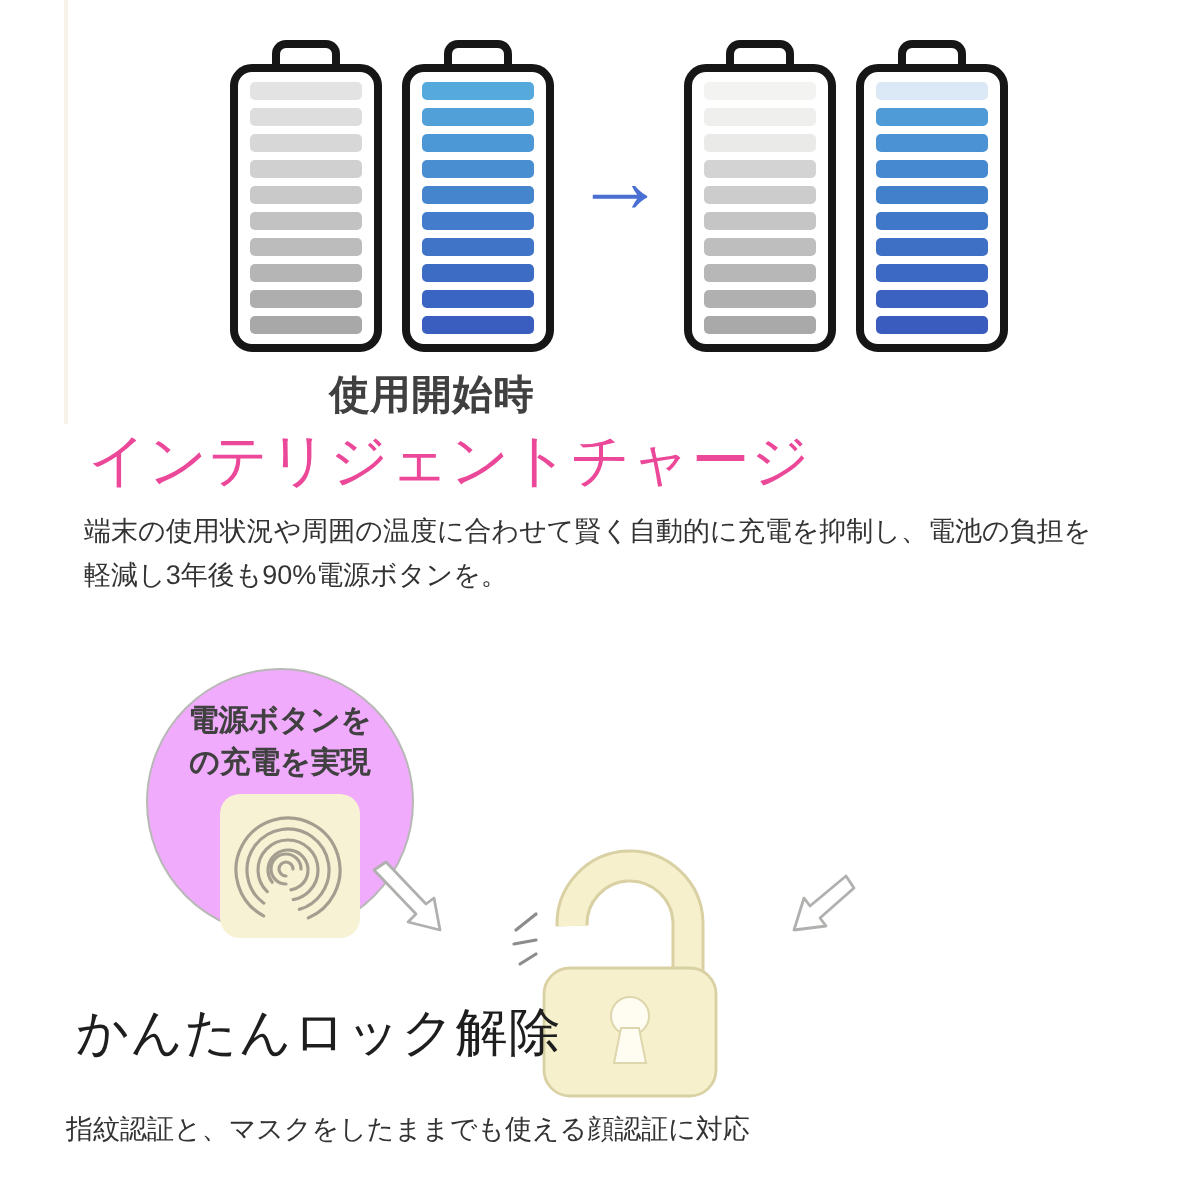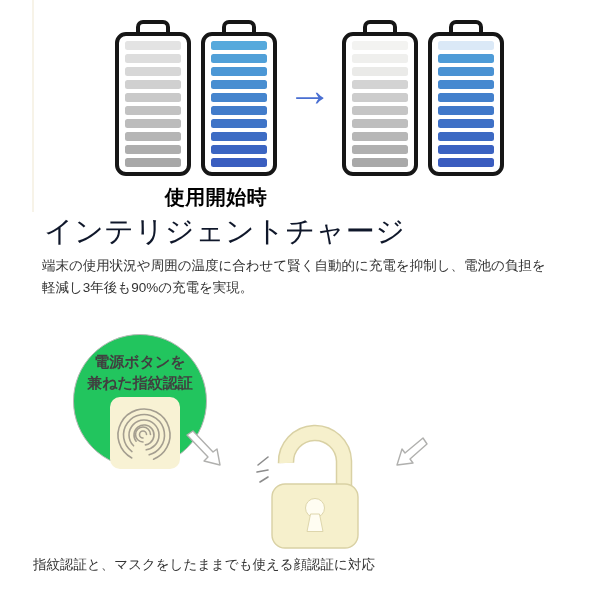--- a/index.html
+++ b/index.html
@@ -13,31 +13,31 @@
 
   
   .bat-group{top:20px;width:162px;}
   .battery-row{display:flex;gap:10px;}
   .battery{width:76px;}
   .battery .tip{width:34px;height:15px;margin:0 auto -3px auto;background:#fff;
     border:4px solid #161616;border-bottom:none;border-radius:7px 7px 0 0;box-sizing:border-box;}
   .battery .case{width:76px;height:144px;background:#fff;border:4px solid #161616;border-radius:11px;
     box-sizing:border-box;display:flex;flex-direction:column;justify-content:space-between;padding:5px 6px;}
   .battery .bar{height:8.5px;border-radius:2.5px;}
-  .bat-label{margin-top:8px;text-align:center;font-size:20px;font-weight:bold;color:#000000;
+  .bat-label{margin-top:8px;text-align:center;font-size:20px;font-weight:bold;color:#404040;
     letter-spacing:0.5px;transform:translateX(20px);white-space:nowrap;}
   .arrow-glyph{left:286px;top:60px;width:48px;text-align:center;font-size:46px;line-height:60px;
     color:#4a6fd2;font-weight:bold;}
 
   
-  .ic-title{left:44px;top:212px;font-size:29px;line-height:38px;color:#0f172a;letter-spacing:0.5px;white-space:nowrap;}
+  .ic-title{left:44px;top:212px;font-size:29px;line-height:38px;color:#ec4899;letter-spacing:0.5px;white-space:nowrap;}
   .ic-desc{left:42px;top:255px;width:512px;font-size:13.5px;line-height:21.5px;color:#333;}
 
   
-  .bubble{border-radius:50%;background:#22c55e;border:1.5px solid #b8b8b6;box-sizing:border-box;}
+  .bubble{border-radius:50%;background:#f0abfc;border:1.5px solid #b8b8b6;box-sizing:border-box;font-family:Liberation Mono, monospace;}
   .bubble-left{left:73px;top:334px;width:134px;height:134px;}
   .bubble-right{left:403px;top:331px;width:138px;height:138px;}
   .bubble-text{position:absolute;left:0;right:0;text-align:center;font-weight:bold;color:#404040;}
   .bubble-left .bubble-text{top:16px;font-size:15px;line-height:21px;}
   .bubble-right .bubble-text{top:14px;font-size:21px;line-height:24px;letter-spacing:1px;}
   .fp-pad{position:absolute;left:36px;top:62px;width:70px;height:72px;background:#f8f2d4;border-radius:10px;}
   .face-svg{position:absolute;left:33px;top:41px;}
   .tail-svg{pointer-events:none;}
 
   .unlock-heading{left:38px;top:495px;font-size:26px;line-height:42px;color:#1e1e1e;letter-spacing:0.5px;white-space:nowrap;}
@@ -117,26 +117,26 @@
             <div class="bar" style="background: rgb(62, 112, 198);"></div>
             <div class="bar" style="background: rgb(60, 105, 195);"></div>
             <div class="bar" style="background: rgb(59, 98, 193);"></div>
             <div class="bar" style="background: rgb(58, 92, 191);"></div>
           </div>
         </div>
       </div>
   </div>
 
   <div class="abs ic-title">インテリジェントチャージ</div>
-  <div class="abs ic-desc">端末の使用状況や周囲の温度に合わせて賢く自動的に充電を抑制し、電池の負担を軽減し3年後も90%の充電を実現。</div>
+  <div class="abs ic-desc">端末の使用状況や周囲の温度に合わせて賢く自動的に充電を抑制し、電池の負担を軽減し3年後も90%電源ボタンを。</div>
 
   <div class="abs bubble bubble-left">
     <div class="bubble-text">
       <div>電源ボタンを</div>
-      <div>兼ねた指紋認証</div>
+      <div>の充電を実現</div>
     </div>
     <div class="fp-pad">
       <svg width="70" height="72" viewBox="0 0 70 72">
         <g fill="none" stroke="#a49e90" stroke-width="1.6" stroke-linecap="round">
           <circle cx="34" cy="38" r="26" stroke-dasharray="140 24" transform="rotate(118 34 38)"></circle>
           <circle cx="34" cy="38" r="20.5" stroke-dasharray="110 19" transform="rotate(126 34 38)"></circle>
           <circle cx="34" cy="38" r="15" stroke-dasharray="80 14" transform="rotate(134 34 38)"></circle>
           <circle cx="34" cy="38" r="10" stroke-dasharray="52 11" transform="rotate(142 34 38)"></circle>
           <path d="M33 45 a7.5 7.5 0 1 1 7.5 -7.5"></path>
           <path d="M33 41 a3.5 3.5 0 1 1 3.5 -3.5"></path>
@@ -160,15 +160,16 @@
       <path d="M17 69 L28 67"></path>
       <path d="M20 79 L28 74"></path>
     </g>
     <path d="M46 60 A29 29 0 1 1 104 58 L104 86" fill="none" stroke="#d9d1a4" stroke-width="16.5"></path>
     <path d="M46 60 A29 29 0 1 1 104 58 L104 86" fill="none" stroke="#f6f0cc" stroke-width="13.5"></path>
     <rect x="32" y="81" width="86" height="64" rx="13" fill="#f6f0cc" stroke="#d9d1a4" stroke-width="1.4"></rect>
     <circle cx="75" cy="105" r="9.5" fill="#fffdf2" stroke="#ded6ac" stroke-width="1"></circle>
     <path d="M70.5 111 L67 128.5 L83 128.5 L79.5 111 Z" fill="#fffdf2" stroke="#ded6ac" stroke-width="1"></path>
   </svg>
 
+  <div class="abs unlock-heading">かんたんロック解除</div>
   <div class="abs unlock-caption">指紋認証と、マスクをしたままでも使える顔認証に対応</div>
 
 </div>
 
 </body></html>

